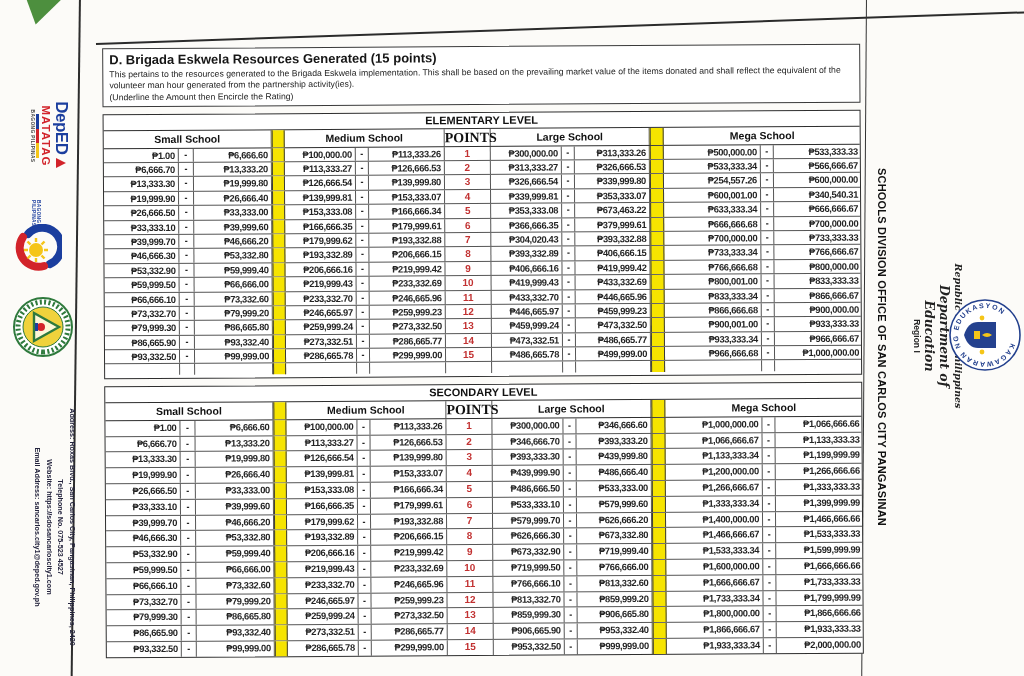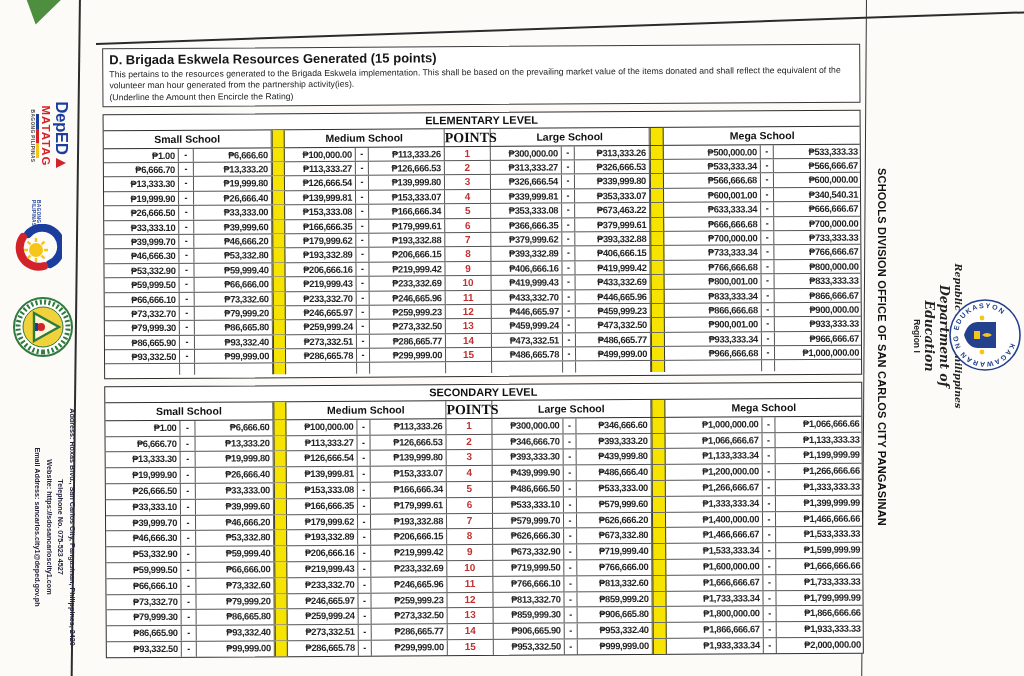--- a/index.html
+++ b/index.html
@@ -215,21 +215,21 @@
             <div class="cell hi">₱19,999.80</div>
             <div class="cell ysep"></div>
             <div class="cell lo">₱126,666.54</div>
             <div class="cell dash">-</div>
             <div class="cell hi">₱139,999.80</div>
             <div class="cell pts">3</div>
             <div class="cell lo">₱326,666.54</div>
             <div class="cell dash">-</div>
             <div class="cell hi">₱339,999.80</div>
             <div class="cell ysep"></div>
-            <div class="cell lo">₱566,666.68</div>
+            <div class="cell lo">₱254,557.26</div>
             <div class="cell dash">-</div>
             <div class="cell hi">₱600,000.00</div>
           </div>
           <div class="trow">
             <div class="cell lo">₱19,999.90</div>
             <div class="cell dash">-</div>
             <div class="cell hi">₱26,666.40</div>
             <div class="cell ysep"></div>
             <div class="cell lo">₱139,999.81</div>
             <div class="cell dash">-</div>
@@ -279,21 +279,21 @@
           </div>
           <div class="trow">
             <div class="cell lo">₱39,999.70</div>
             <div class="cell dash">-</div>
             <div class="cell hi">₱46,666.20</div>
             <div class="cell ysep"></div>
             <div class="cell lo">₱179,999.62</div>
             <div class="cell dash">-</div>
             <div class="cell hi">₱193,332.88</div>
             <div class="cell pts">7</div>
-            <div class="cell lo">₱379,999.62</div>
+            <div class="cell lo">₱304,020.43</div>
             <div class="cell dash">-</div>
             <div class="cell hi">₱393,332.88</div>
             <div class="cell ysep"></div>
             <div class="cell lo">₱700,000.00</div>
             <div class="cell dash">-</div>
             <div class="cell hi">₱733,333.33</div>
           </div>
           <div class="trow">
             <div class="cell lo">₱46,666.30</div>
             <div class="cell dash">-</div>

